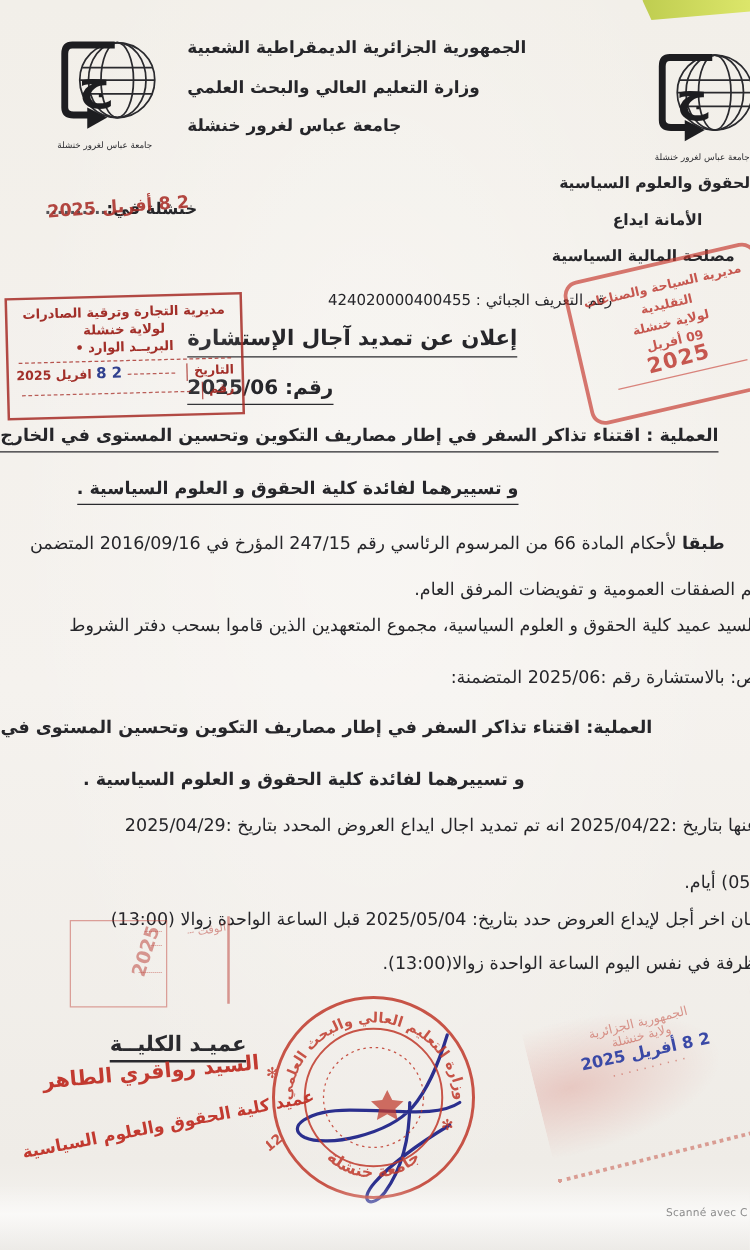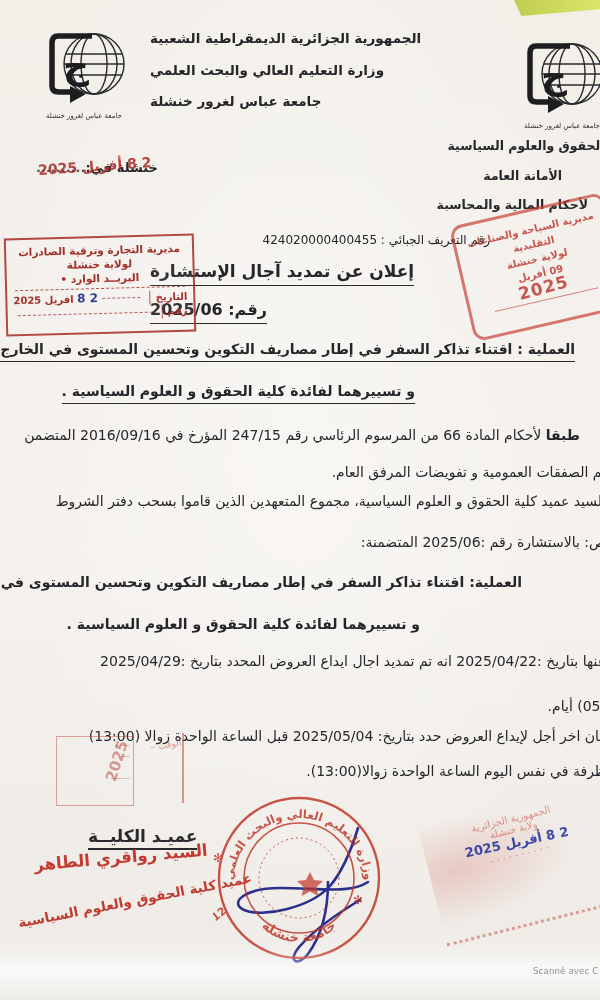--- a/index.html
+++ b/index.html
@@ -119,22 +119,22 @@
       <path d="M40 62 L56 70 L40 79 Z" fill="#1d1d20"></path>
       <text x="54" y="94" text-anchor="middle" class="logo-caption" fill="#2a2a2e" font-family="DejaVu Sans, sans-serif">جامعة عباس لغرور خنشلة</text>
     </svg>
   </div>
 
   <div class="abs hdr center" style="left:150px;right:140px;top:30px;">الجمهورية الجزائرية الديمقراطية الشعبية</div>
   <div class="abs hdr center" style="left:150px;right:140px;top:62px;">وزارة التعليم العالي والبحث العلمي</div>
   <div class="abs hdr center" style="left:150px;right:140px;top:93px;">جامعة عباس لغرور خنشلة</div>
 
   <div class="abs fac" style="right:-34px;top:138px;">كلية الحقوق والعلوم السياسية</div>
-  <div class="abs fac" style="right:38px;top:168px;">الأمانة العامة</div>
-  <div class="abs fac" style="right:12px;top:197px;">لأحكام المالية والمحاسبة</div>
+  <div class="abs fac" style="right:38px;top:168px;">الأمانة ايداع</div>
+  <div class="abs fac" style="right:12px;top:197px;">مصلحة المالية السياسية</div>
 
   <div class="abs" style="left:36px;top:160px;font-size:13px;font-weight:bold;text-align:center;">
     <span>خنشلة في:</span><span style="letter-spacing:2px;color:#55555a;">..........</span>
   </div>
   <div class="abs" style="left:38px;top:158px;color:rgba(168,45,40,.88);font-weight:bold;font-size:14px;transform:rotate(-4deg);">2 8 أفريل 2025</div>
 
   <div class="abs" style="right:110px;top:233px;font-size:12px;">رقم التعريف الجبائي : 424020000400455</div>
 
   <div class="abs center" style="left:150px;right:105px;top:261px;">
     <span class="underln" style="font-size:17px;font-weight:bold;">إعلان عن تمديد آجال الإستشارة</span>

